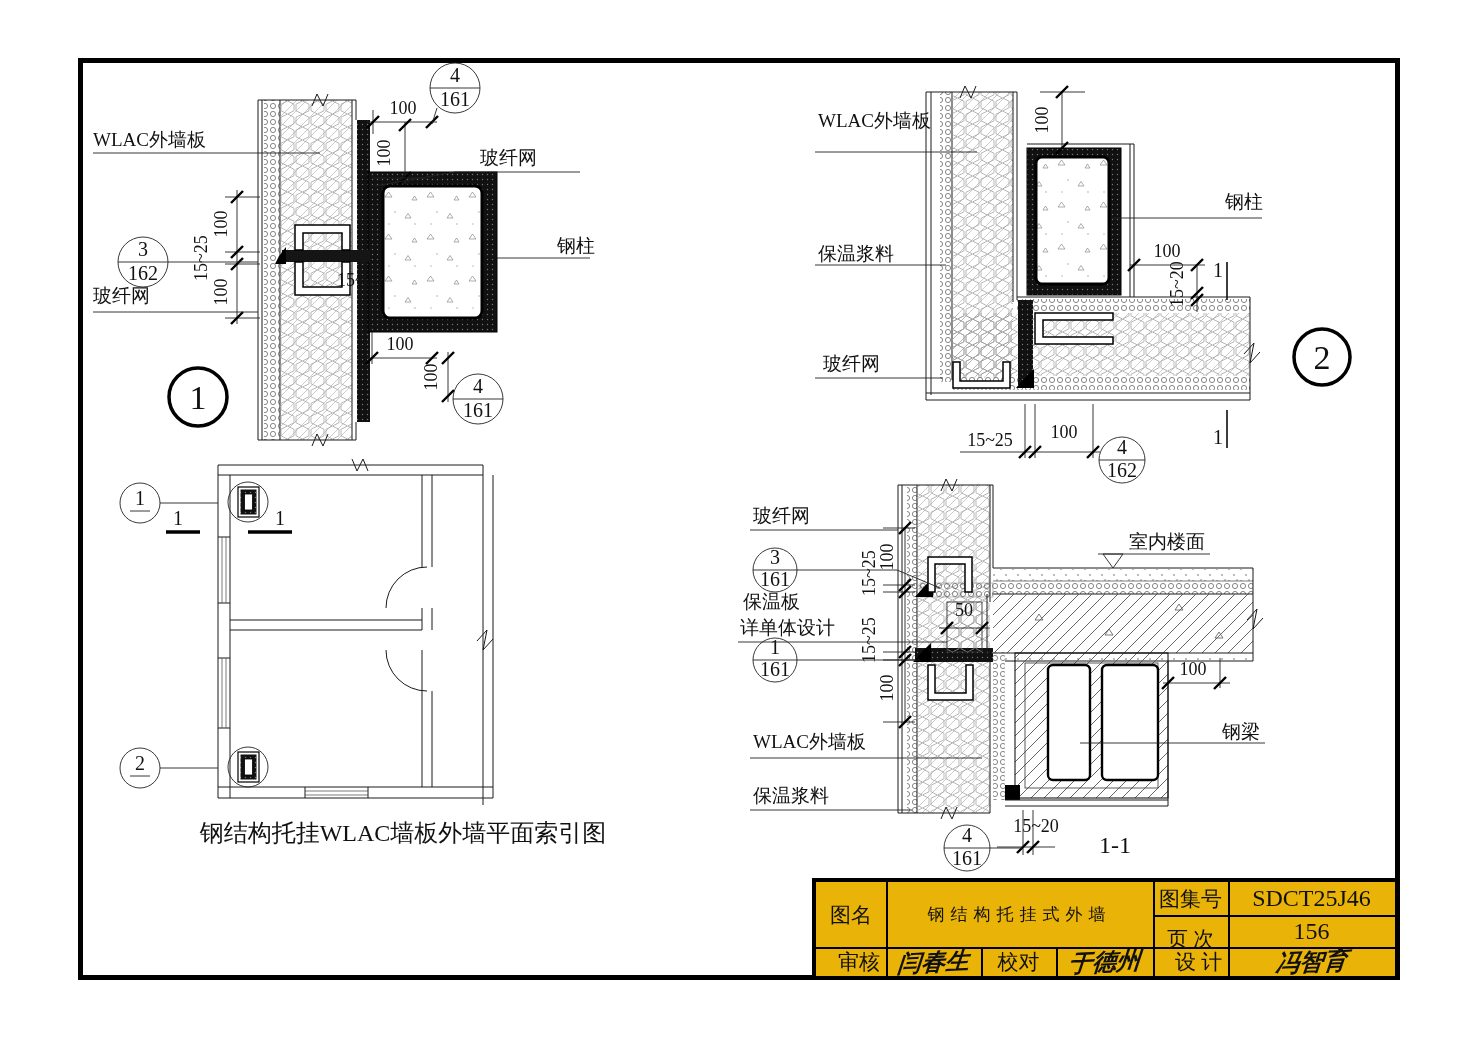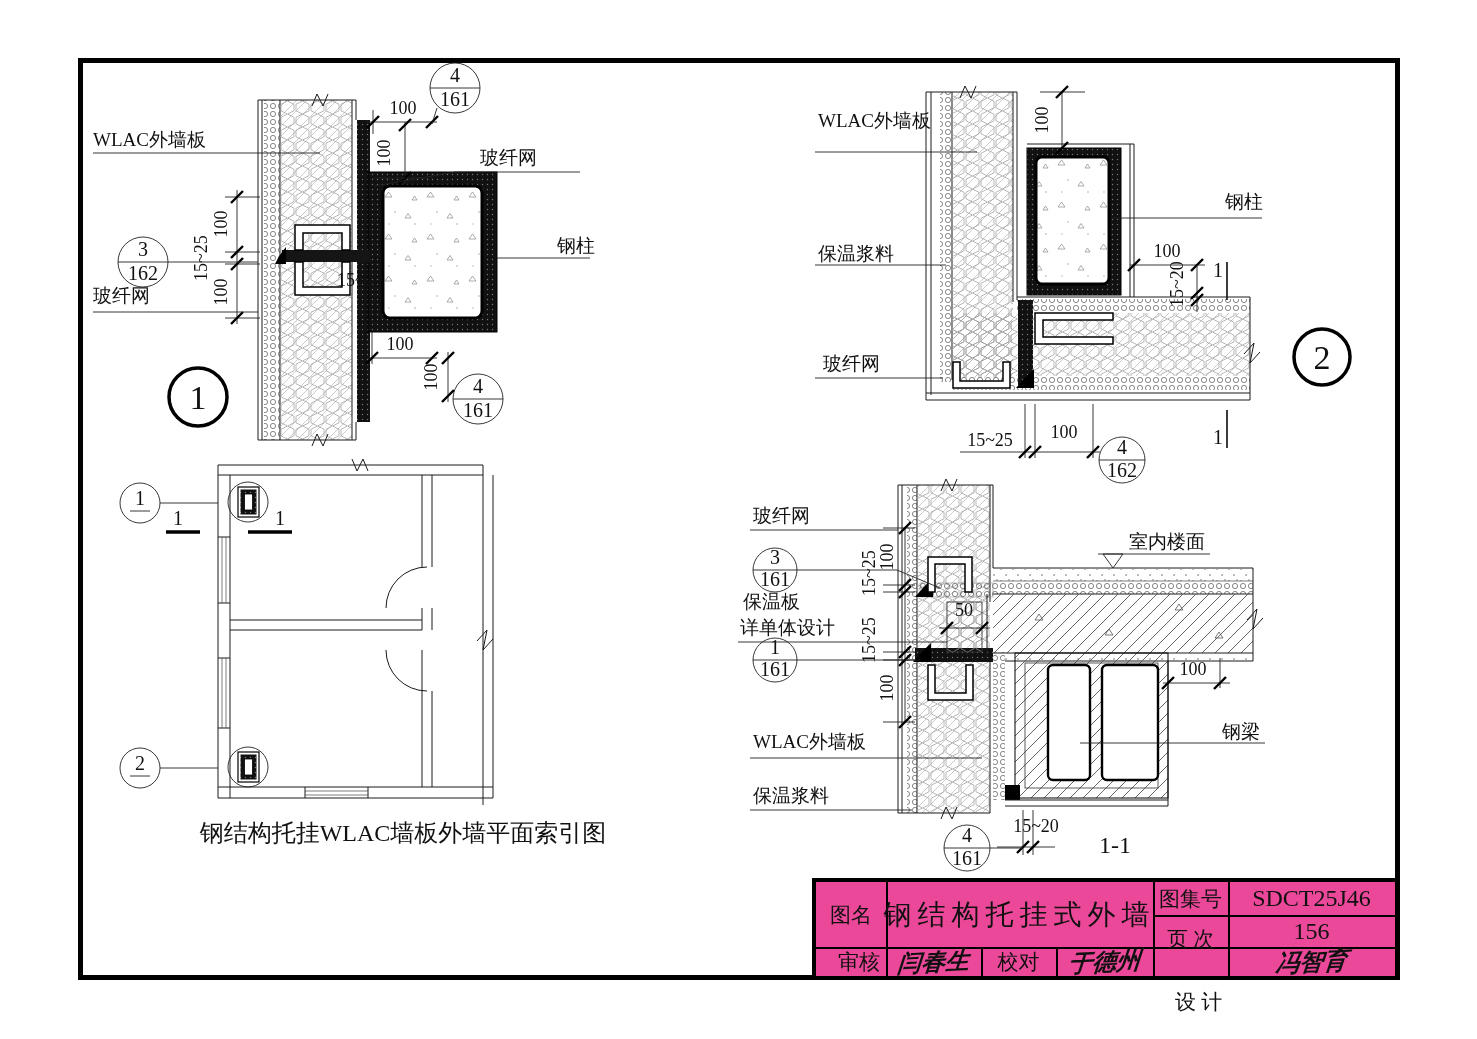--- a/index.html
+++ b/index.html
@@ -16,24 +16,24 @@
   .cut{stroke:#000;stroke-width:3.6;fill:none}
   text{font-family:"Liberation Serif","DejaVu Serif",serif;fill:#111;}
   .txt{font-size:19px;}
   .dimtxt{font-size:18px;}
   .reftxt{font-size:20px;}
   .bigtxt{font-size:34px;}
   .captxt{font-size:24px;}
   .mid{text-anchor:middle;}
   
   #tblock{position:absolute;left:812px;top:878px;width:587px;height:102px;
-          border:4px solid #000;box-sizing:border-box;background:#ec4899;}
+          border:4px solid #000;box-sizing:border-box;background:#eab308;}
   .tbcell{position:absolute;display:flex;align-items:center;justify-content:center;
           font-size:21px;color:#111;white-space:nowrap;}
-  .tbname{font-size:28px;letter-spacing:6px;}
+  .tbname{font-size:17px;letter-spacing:6px;}
   .tbval{font-size:24px;}
   .sig{font-style:italic;font-weight:bold;font-size:24px;transform:rotate(-3deg) skewX(-8deg);}
   .tbv{position:absolute;top:0;width:2px;background:#000;}
   .tbh{position:absolute;left:0;height:2px;background:#000;}
 </style>
 </head>
 <body>
 
 <div id="stage">
   <div id="frame"></div>
@@ -527,16 +527,16 @@
     <div class="tbcell tbname" style="left:70px;top:0;width:267px;height:65px;">钢结构托挂式外墙</div>
     <div class="tbcell" style="left:337px;top:0;width:75px;height:33px;font-family:Liberation Serif, serif;">图集号</div>
     <div class="tbcell tbval" style="left:412px;top:0;width:167px;height:33px;">SDCT25J46</div>
     <div class="tbcell" style="left:337px;top:33px;width:75px;height:48px;">页 次</div>
     <div class="tbcell tbval" style="left:412px;top:33px;width:167px;height:32px;">156</div>
 
     <div class="tbcell" style="left:0;top:65px;width:70px;height:29px;padding-left:8px;">审核</div>
     <div class="tbcell sig" style="left:70px;top:65px;width:95px;height:29px;">闫春生</div>
     <div class="tbcell" style="left:165px;top:65px;width:75px;height:29px;border-radius:9px;">校对</div>
     <div class="tbcell sig" style="left:240px;top:65px;width:97px;height:29px;">于德州</div>
-    <div class="tbcell" style="left:337px;top:65px;width:91px;height:29px;margin-top:40px;">设 计</div>
+    <div class="tbcell" style="left:337px;top:65px;width:91px;height:29px;">设 计</div>
     <div class="tbcell sig" style="left:412px;top:65px;width:167px;height:29px;">冯智育</div>
   </div>
 </div>
 
 </body></html>

